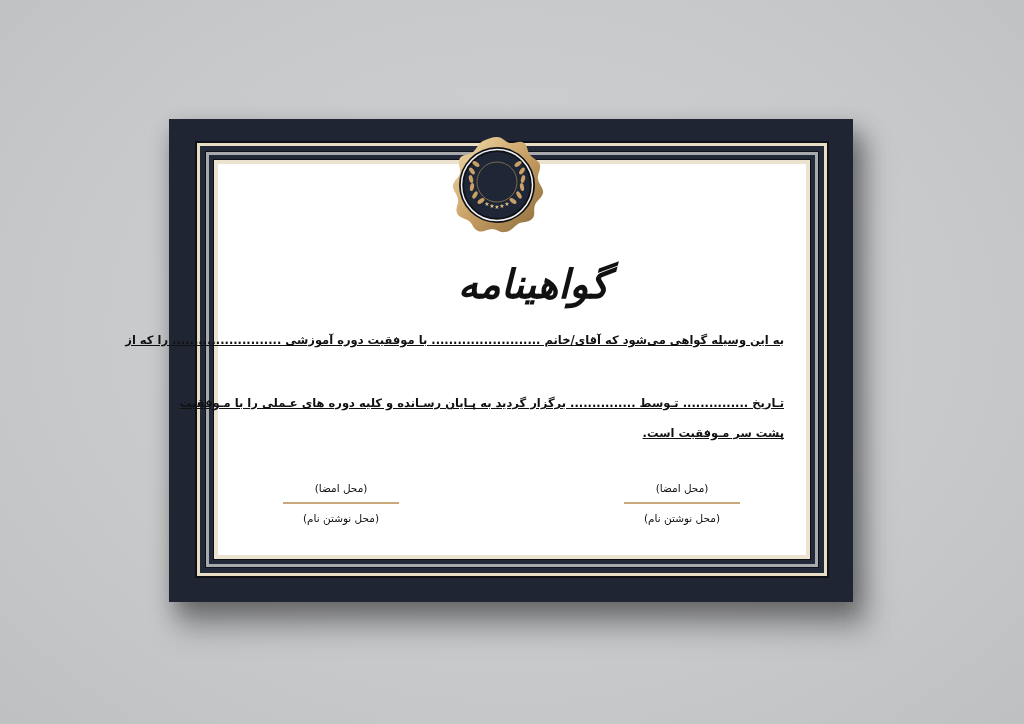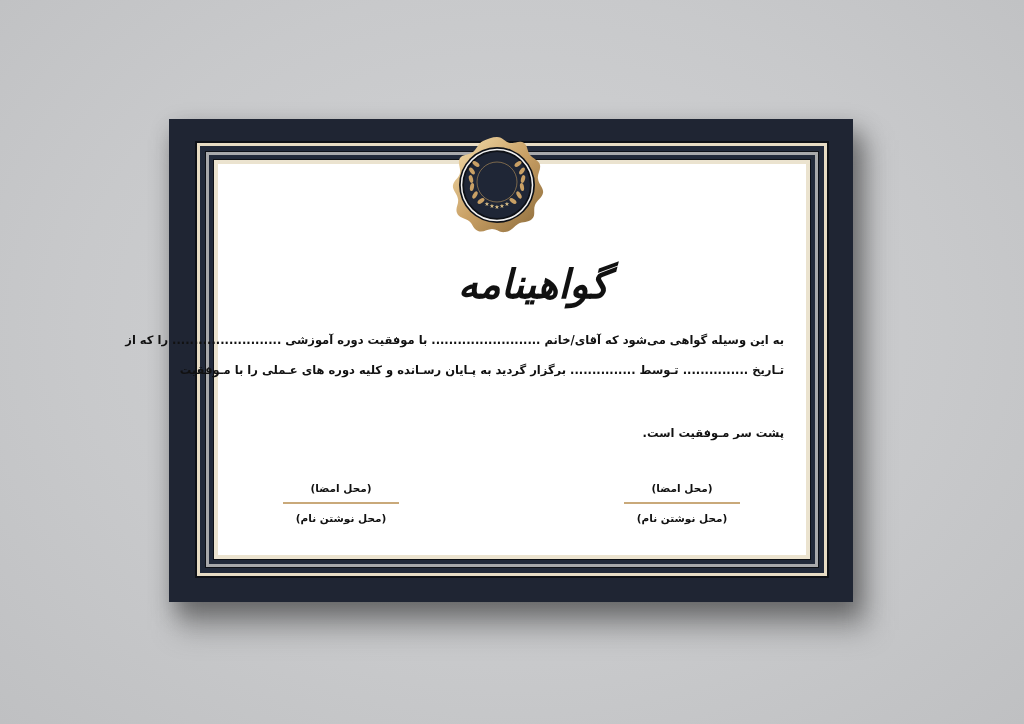--- a/index.html
+++ b/index.html
@@ -36,25 +36,25 @@
     position:absolute; left:278px; top:16px; width:100px; height:100px;
   }
   .title {
     position:absolute; left:0; right:0; top:96px; text-align:center;
     font-family: "DejaVu Serif", serif; font-size:40px; font-weight:bold;
     font-style:italic; color:#111; direction:rtl;padding-left:43px;
   }
   .body-line {
     position:absolute; right:22px; direction:rtl; text-align:right;
     font-family: "DejaVu Sans", sans-serif; font-weight:bold; font-size:11.5px;
-    color:#111; white-space:nowrap;
+    color:#111; white-space:nowrap;text-decoration:underline;
   }
   .sig {
     position:absolute; width:116px; text-align:center; direction:rtl;
-    font-weight:bold; font-size:10.5px; color:#111;
+    font-weight:normal; font-size:10.5px; color:#111;
   }
   .sig .lbl1 { display:block; height:16px; }
   .sig .line { display:block; height:2px; background:#c9a97a; margin:4px 0 8px 0; }
   .sig .lbl2 { display:block; }
 </style>
 </head>
 <body>
 
 <div class="shadow"></div>
 
@@ -65,21 +65,21 @@
   <div class="layer l4"></div>
   <div class="layer l5"></div>
   <div class="layer l6"></div>
   <div class="layer l7"></div>
   <div class="layer l8"></div>
 
   <div class="paper">
     <div class="title">گواهینامه</div>
 
     <div class="body-line" style="top:169px;">به این وسیله گواهی می‌شود که آقای/خانم ......................... با موفقیت دوره آموزشی ......................... را که از</div>
-    <div class="body-line" style="top:199px;">تـاریخ ............... تـوسط ............... برگزار گردید به پـایان رسـانده و کلیه دوره های عـملی را با مـوفقیت</div>
+    <div class="body-line" style="top:232px;">تـاریخ ............... تـوسط ............... برگزار گردید به پـایان رسـانده و کلیه دوره های عـملی را با مـوفقیت</div>
     <div class="body-line" style="top:262px;">پشت سر مـوفقیت است.</div>
 
     <div class="sig" style="left:406px; top:318px;">
       <span class="lbl1">(محل امضا)</span>
       <span class="line"></span>
       <span class="lbl2">(محل نوشتن نام)</span>
     </div>
 
     <div class="sig" style="left:65px; top:318px;">
       <span class="lbl1">(محل امضا)</span>

